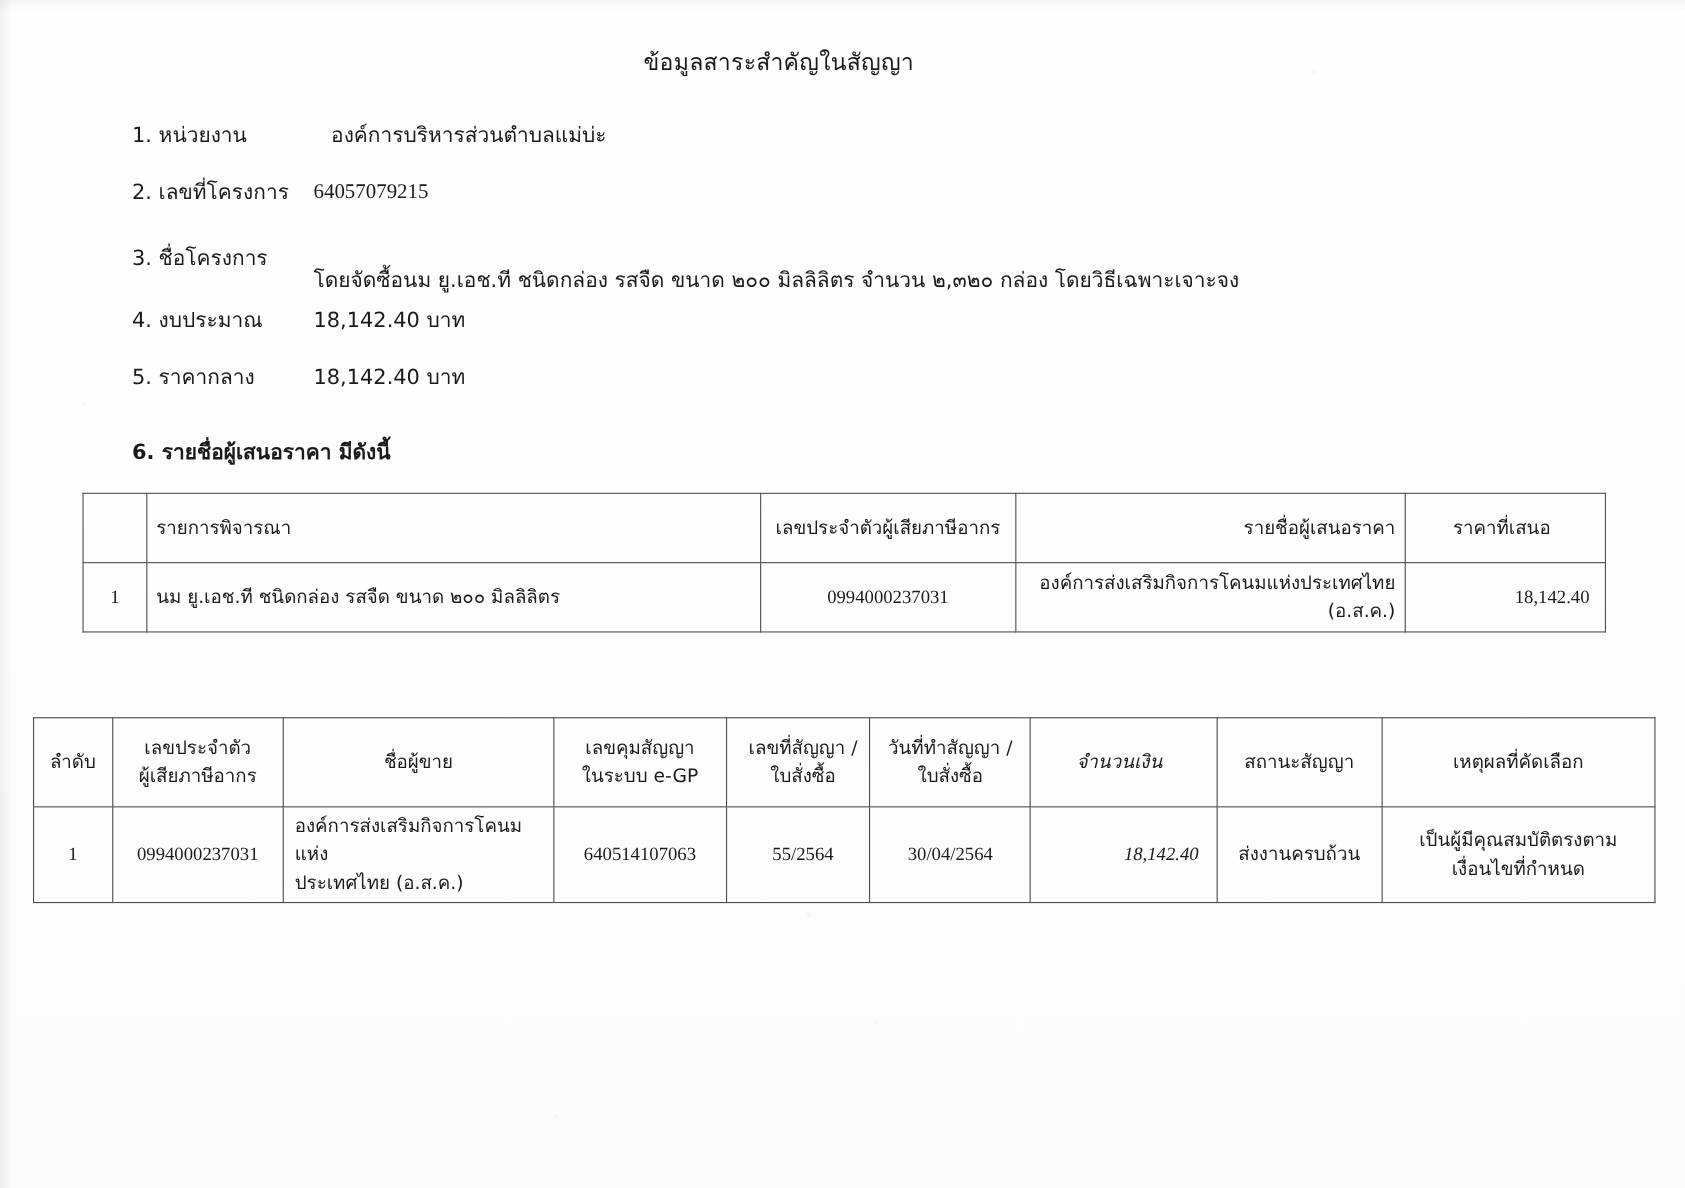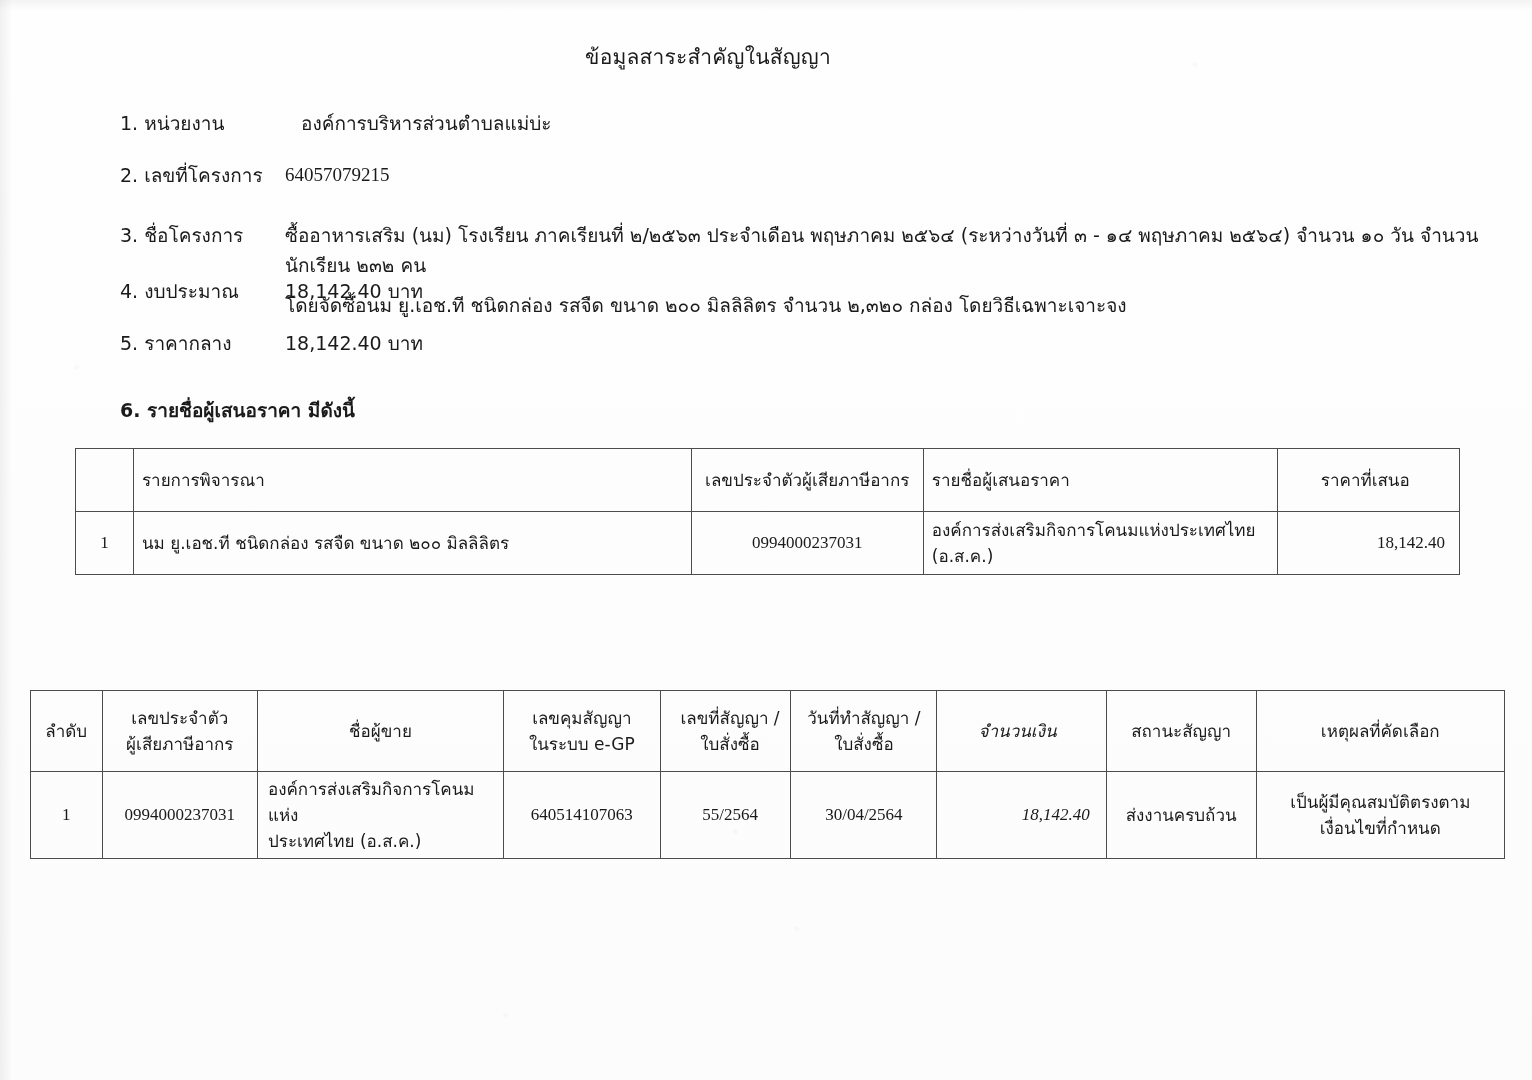--- a/index.html
+++ b/index.html
@@ -65,21 +65,21 @@
   }
   .field-label {
     width: 165px;
     flex: 0 0 165px;
     white-space: nowrap;
   }
   .field-value {
     flex: 1 1 auto;
   }
   .field-value .ln { display: block; }
-  .ln2 { margin-top: 10px; }
+  .ln2 { margin-top: 20px; }
 
   #f1 { left: 120px; top: 108px; gap: 16px; }
   #f2 { left: 120px; top: 160px; }
   #f3 { left: 120px; top: 220px; width: 1380px; }
   #f4 { left: 120px; top: 276px; }
   #f5 { left: 120px; top: 328px; }
 
   .section-heading {
     position: absolute;
     font-size: 19px;
@@ -107,27 +107,27 @@
 
   #bidders-table {
     left: 75px;
     top: 448px;
     width: 1385px;
   }
   #bidders-table th, #bidders-table td { height: 54px; }
   #bidders-table .c-no      { width: 44px;  text-align: center; }
   #bidders-table .c-item    { width: 585px; text-align: left; }
   #bidders-table .c-taxid   { width: 225px; text-align: center; }
-  #bidders-table .c-name    { width: 360px; text-align: left; }
+  #bidders-table .c-name    { width: 360px; text-align: right; }
   #bidders-table .c-price   { width: 168px; text-align: right; padding-right: 14px; }
   #bidders-table td.c-item  { padding-left: 8px; }
 
   #winner-table {
     left: 30px;
-    top: 690px;
+    top: 652px;
     width: 1475px;
   }
   #winner-table thead th { height: 72px; }
   #winner-table tbody td { height: 72px; }
   #winner-table .w-no     { width: 58px;  text-align: center; }
   #winner-table .w-taxid  { width: 146px; text-align: center; }
   #winner-table .w-seller { width: 265px; text-align: left; }
   #winner-table .w-egp    { width: 150px; text-align: center; }
   #winner-table .w-cno    { width: 118px; text-align: center; padding-left: 17px; }
   #winner-table .w-cdate  { width: 143px; text-align: center; }
@@ -163,21 +163,20 @@
     </div>
     <div class="field-value">64057079215</div>
   </div>
 
   <div class="field-row" id="f3">
     <div class="field-label thai">
       <span>3.</span>
       <span>ชื่อโครงการ</span>
     </div>
     <div class="field-value thai">
-      <span class="ln">ซื้ออาหารเสริม (นม) โรงเรียน ภาคเรียนที่ ๒/๒๕๖๓ ประจำเดือน พฤษภาคม ๒๕๖๔ (ระหว่างวันที่ ๓ - ๑๔ พฤษภาคม ๒๕๖๔) จำนวน ๑๐ วัน จำนวนนักเรียน ๒๓๒ คน</span>
       <span class="ln ln2">โดยจัดซื้อนม ยู.เอช.ที ชนิดกล่อง รสจืด ขนาด ๒๐๐ มิลลิลิตร จำนวน  ๒,๓๒๐ กล่อง โดยวิธีเฉพาะเจาะจง</span>
     </div>
   </div>
 
   <div class="field-row" id="f4">
     <div class="field-label thai">
       <span>4.</span>
       <span>งบประมาณ</span>
     </div>
     <div class="field-value thai">18,142.40 บาท</div>

